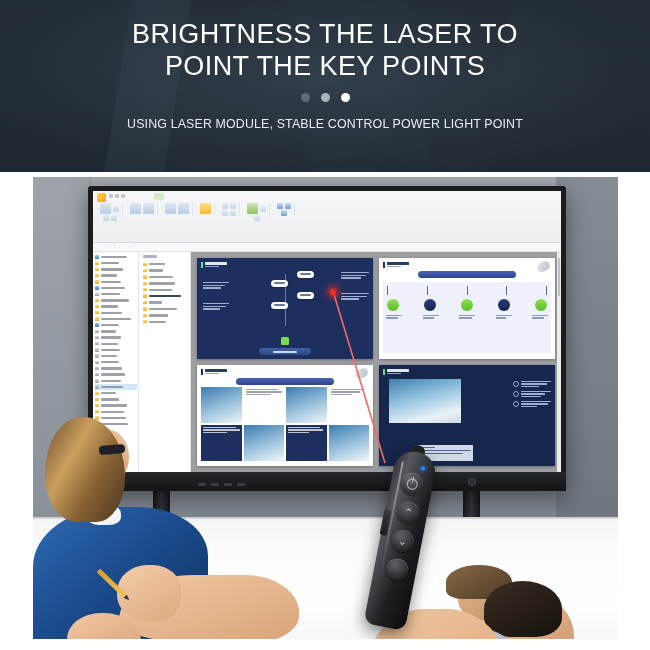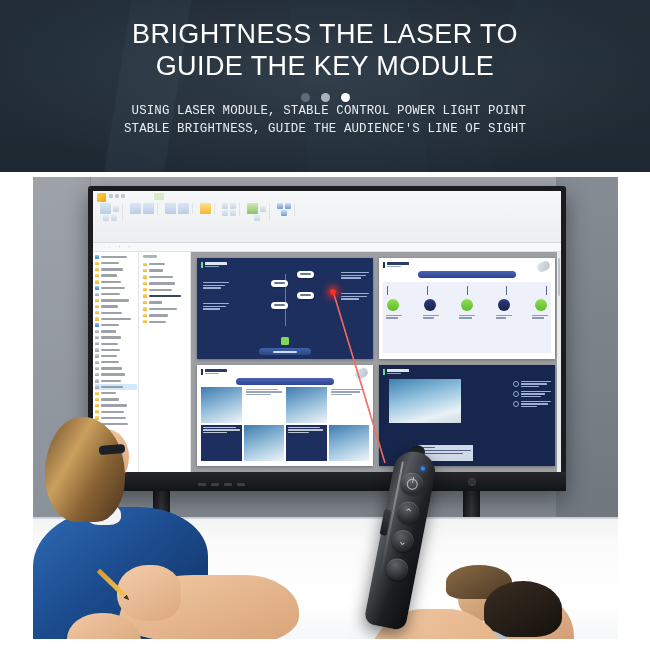--- a/index.html
+++ b/index.html
@@ -55,27 +55,27 @@
   }
   .hero-title span { display:block; }
 
   .dots { margin-top:11px; display:flex; gap:11px; align-items:center; }
   .dot { width:9px; height:9px; border-radius:50%; }
   .dot.d1 { background:#5e6b78; }
   .dot.d2 { background:#aab3bb; }
   .dot.d3 { background:#ffffff; }
 
   .hero-sub {
+    margin-top:13px;
     color:#e9edf1;
     font-size:12.4px;
     line-height:18px;
     letter-spacing:.15px;
-    text-align:right;
+    text-align:left;
     font-weight:400;
-    font-family:Liberation Mono, monospace;
   }
   .hero-sub span { display:block; }
 
   
   .photo {
     position:absolute; left:33px; top:177px; width:585px; height:462px;
     overflow:hidden; background:#8d939b;
   }
   
   .wall {
@@ -499,32 +499,31 @@
   <div class="hero">
     <div class="hero-bg-a"></div>
     <div class="hero-bg-b"></div>
     <div class="hero-bg-d"></div>
     <div class="hero-bg-c"></div>
     <div class="hero-vignette"></div>
 
     <div class="hero-inner">
       <div class="hero-title">
         <span>BRIGHTNESS THE LASER TO</span>
-        <span>GUIDE THE KEY MODULE</span>
+        <span>POINT THE KEY POINTS</span>
       </div>
 
       <div class="dots">
         <span class="dot d1"></span>
         <span class="dot d2"></span>
         <span class="dot d3"></span>
       </div>
 
       <div class="hero-sub">
         <span>USING LASER MODULE, STABLE CONTROL POWER LIGHT POINT</span>
-        <span>STABLE BRIGHTNESS, GUIDE THE AUDIENCE'S LINE OF SIGHT</span>
       </div>
     </div>
   </div>
 
   <div class="photo">
 
     <div class="wall"></div>
     <div class="wall-panel-l"></div>
     <div class="wall-panel-r"></div>
     <div class="wall-seam"></div>

